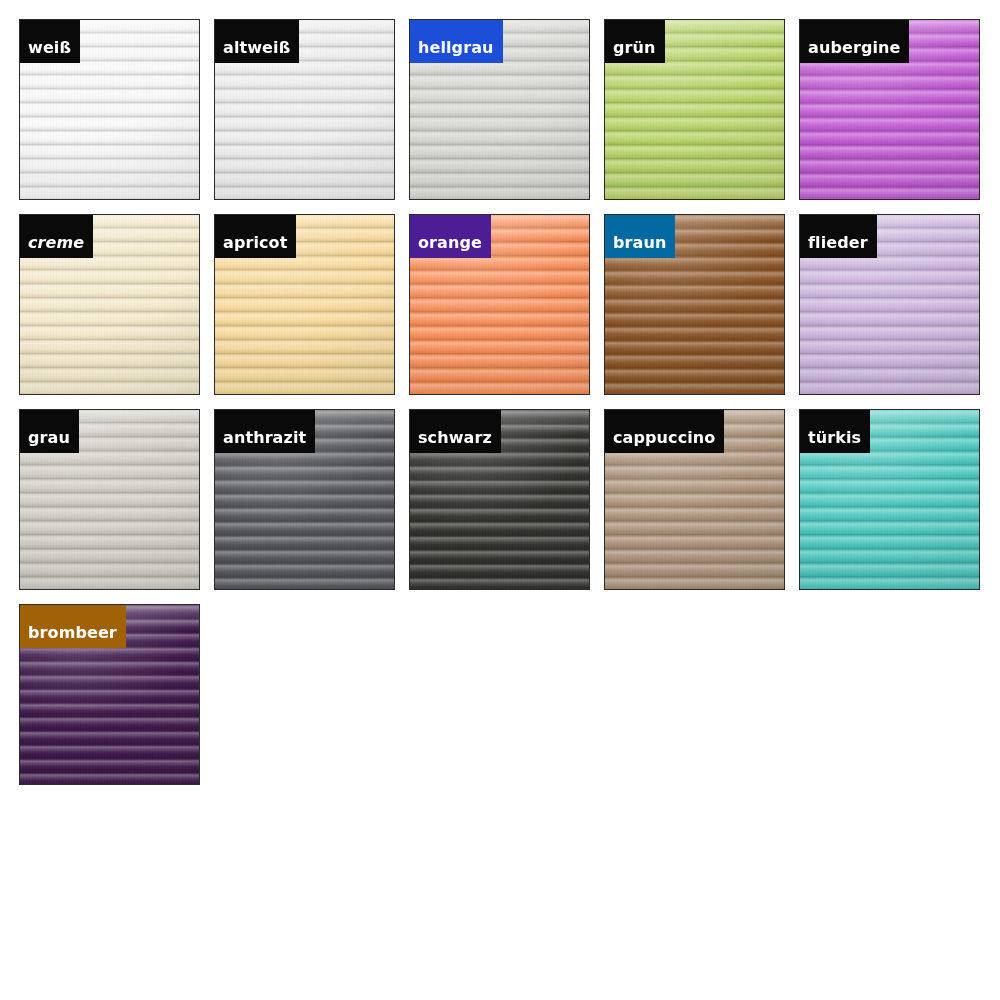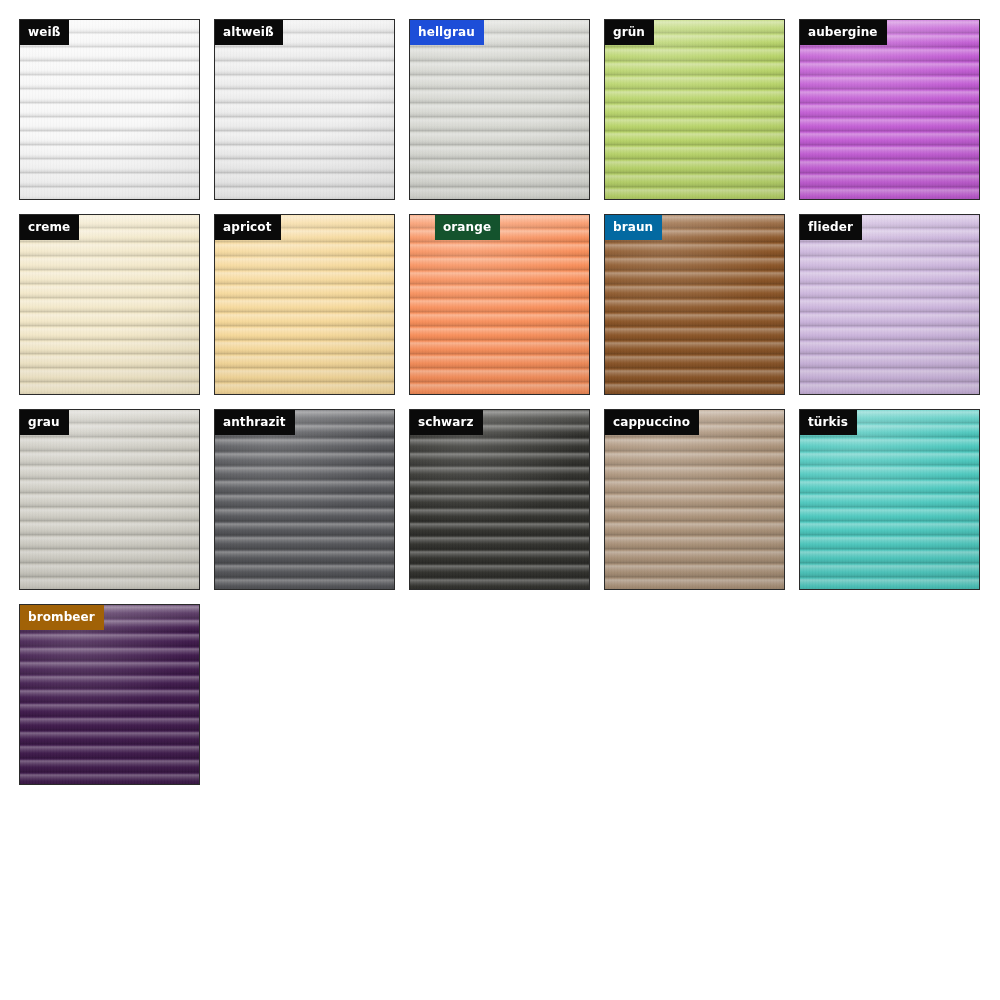--- a/index.html
+++ b/index.html
@@ -95,24 +95,24 @@
       rgba(255,255,255,0.22),
       rgba(255,255,255,0.00));
   }
 
   .swatch-label {
     position: absolute;
     top: 0;
     left: 0;
     background: #0a0a0a;
     color: #ffffff;
-    font-size: 12px;
+    font-size: 16px;
     font-weight: bold;
     line-height: 1;
-    padding: 6px 9px 7px 8px;
+    padding: 20px 9px 7px 8px;
     letter-spacing: 0.1px;
     white-space: nowrap;
     z-index: 5;
   }
 </style>
 </head>
 <body>
 
 <div id="swatch-grid">
     <div class="swatch" style="border-color: rgb(43, 43, 43);">
@@ -143,40 +143,40 @@
       <div class="top-sheen"></div>
       <div class="swatch-label" style="background: rgb(10, 10, 10); color: rgb(255, 255, 255);">grün</div>
     </div>
     <div class="swatch" style="border-color: rgb(43, 43, 43);">
       <div class="fill" style="background-color: rgb(194, 92, 212);"></div>
       <div class="pleats"></div>
       <div class="weave"></div>
       <div class="top-sheen"></div>
       <div class="swatch-label" style="background: rgb(10, 10, 10); color: rgb(255, 255, 255);">aubergine</div>
     </div>
-    <div class="swatch" style="border-color: rgb(43, 43, 43);">
+    <div class="swatch" style="border-color: rgb(43, 43, 43); font-style: italic;">
       <div class="fill" style="background-color: rgb(243, 232, 200);"></div>
       <div class="pleats"></div>
       <div class="weave"></div>
       <div class="top-sheen"></div>
       <div class="swatch-label" style="background: rgb(10, 10, 10); color: rgb(255, 255, 255);">creme</div>
     </div>
     <div class="swatch" style="border-color: rgb(43, 43, 43);">
       <div class="fill" style="background-color: rgb(247, 217, 154);"></div>
       <div class="pleats"></div>
       <div class="weave"></div>
       <div class="top-sheen"></div>
       <div class="swatch-label" style="background: rgb(10, 10, 10); color: rgb(255, 255, 255);">apricot</div>
     </div>
     <div class="swatch" style="border-color: rgb(43, 43, 43);">
       <div class="fill" style="background-color: rgb(249, 143, 90);"></div>
       <div class="pleats"></div>
       <div class="weave"></div>
       <div class="top-sheen"></div>
-      <div class="swatch-label" style="background: #14532d; color: rgb(255, 255, 255); margin-left: 25px;">orange</div>
+      <div class="swatch-label" style="background: #4c1d95; color: rgb(255, 255, 255);">orange</div>
     </div>
     <div class="swatch" style="border-color: rgb(43, 43, 43);">
       <div class="fill" style="background-color: rgb(139, 85, 39);"></div>
       <div class="pleats"></div>
       <div class="weave"></div>
       <div class="top-sheen"></div>
       <div class="swatch-label" style="background: #0369a1; color: rgb(255, 255, 255);">braun</div>
     </div>
     <div class="swatch" style="border-color: rgb(43, 43, 43);">
       <div class="fill" style="background-color: rgb(203, 180, 220);"></div>

